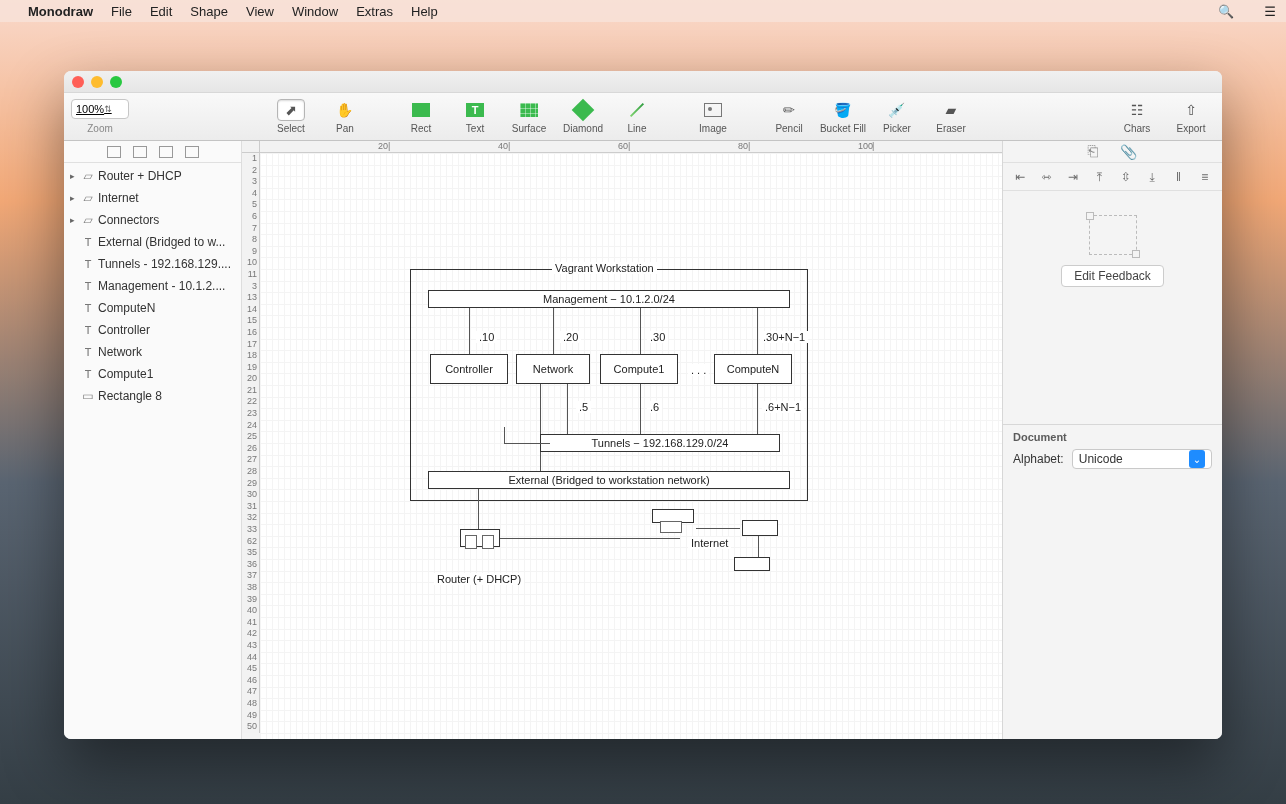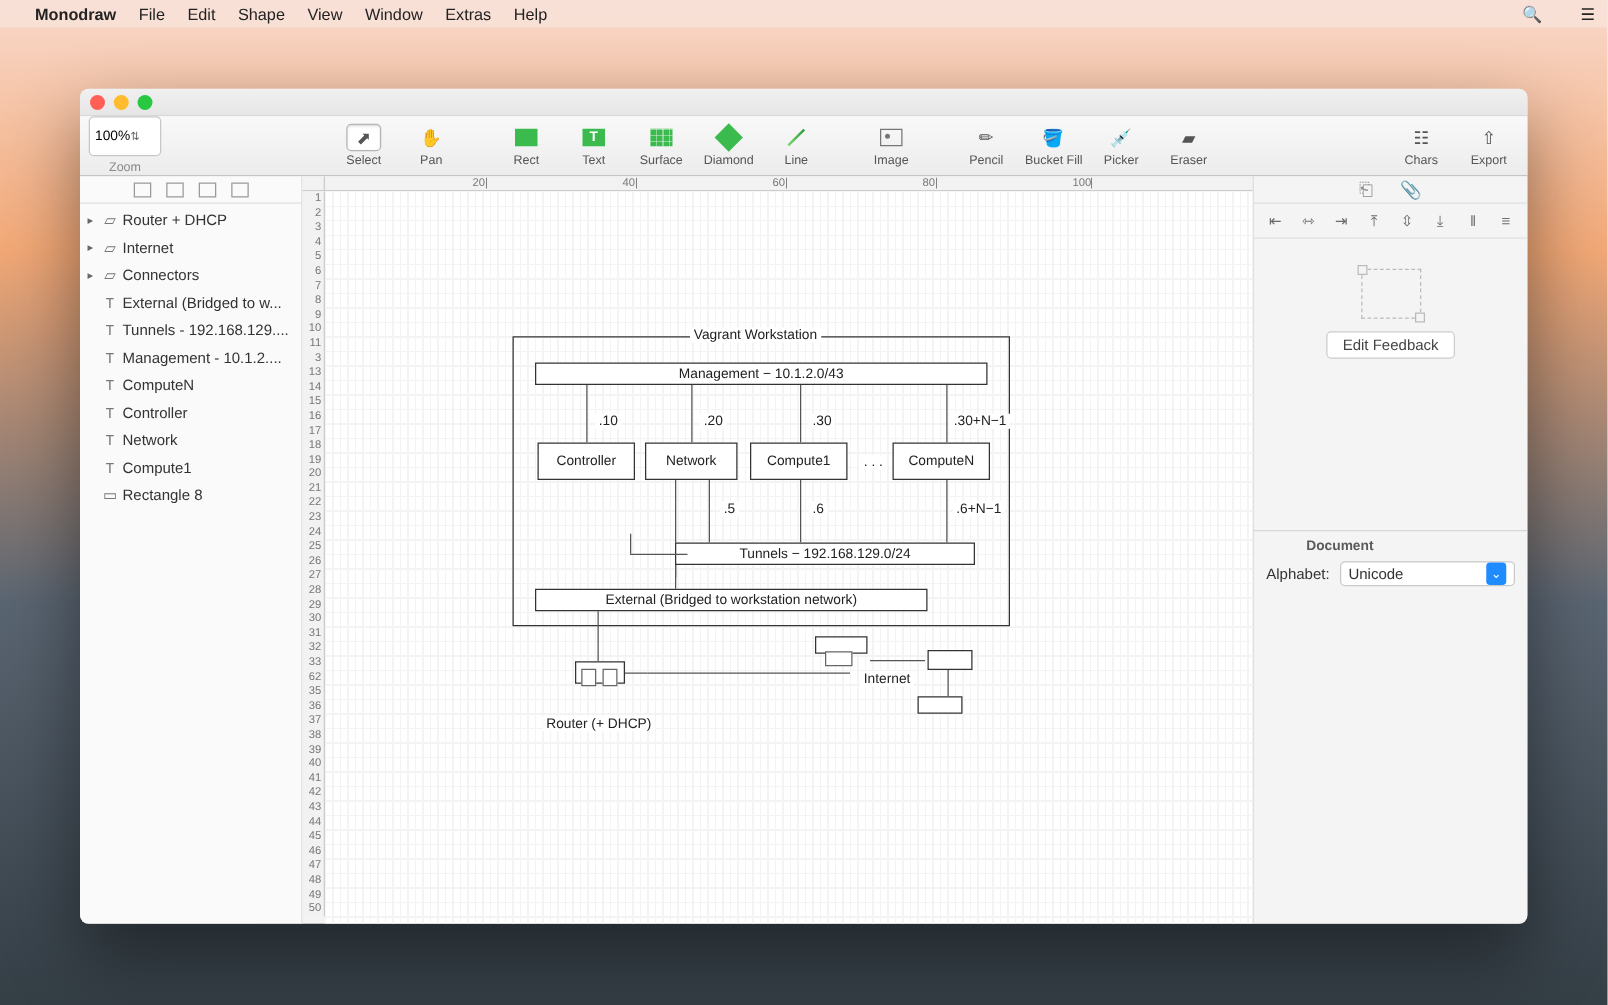--- a/index.html
+++ b/index.html
@@ -48,21 +48,21 @@
   }
   .icon-rect { width:18px; height:14px; background:#3bba4e; }
   .icon-text-rect { width:18px; height:14px; background:#3bba4e; display:flex; align-items:center; justify-content:center; color:#fff; font-size:11px; font-weight:700; }
   .icon-surface { width:18px; height:14px; background:#3bba4e; position:relative; }
   .icon-surface::before { content:""; position:absolute; inset:0; background: repeating-linear-gradient(to right, rgba(255,255,255,0.4) 0 1px, transparent 1px 5px), repeating-linear-gradient(to bottom, rgba(255,255,255,0.4) 0 1px, transparent 1px 5px); }
   .icon-diamond { width:16px; height:16px; background:#3bba4e; transform: rotate(45deg); }
   .icon-line { width:18px; height:2px; background:linear-gradient(to right,#7fd46f,#2e9c3f); transform: rotate(-45deg); }
   .icon-image { width:18px; height:14px; border:1px solid #777; position:relative; }
   .icon-image::after { content:""; position:absolute; left:3px; top:3px; width:4px; height:4px; background:#777; border-radius:50%; }
   .zoom-select {
-    width: 58px; height: 32px; font-size: 11px; border:1px solid #c7c7c7; border-radius:4px; background:#fff; padding:0 4px; display:flex; align-items:center; 
+    width: 58px; height: 20px; font-size: 11px; border:1px solid #c7c7c7; border-radius:4px; background:#fff; padding:0 4px; display:flex; align-items:center; text-decoration:underline;
   }
   .zoom-wrap { display:flex; flex-direction:column; align-items:center; width:60px; }
   .zoom-label { font-size:10px; color:#888; margin-top:4px; }
 
   .content { flex:1; display:flex; overflow:hidden; }
   .sidebar {
     width: 178px; background:#fafafa; border-right:1px solid #ddd; font-size:12px; color:#333;
   }
   .sidebar-top { height:22px; border-bottom:1px solid #e0e0e0; display:flex; align-items:center; justify-content:center; gap:12px; }
   .sb-icon { width:14px; height:12px; border:1px solid #999; }
@@ -110,21 +110,21 @@
   .no-sel-ph::before, .no-sel-ph::after {
     content:""; position:absolute; width:6px; height:6px; background:#f4f4f4; border:1px solid #bbb;
   }
   .no-sel-ph::before { left:-4px; top:-4px; }
   .no-sel-ph::after { right:-4px; bottom:-4px; }
   .no-sel-txt { text-align:center; color:#999; font-size:17px; font-weight:300; margin-bottom: 18px; }
   .feedback-btn {
     display:block; margin: 0 auto 14px; padding: 3px 12px; background:#fff; border:1px solid #ccc; border-radius:4px; font-size:12px; color:#444;
   }
   .doc-section { border-top:1px solid #d7d7d7; padding: 6px 10px 10px; }
-  .doc-title { font-size:11px; font-weight:600; color:#5b5b5b; margin-bottom: 6px; margin-left: 32px; }
+  .doc-title { font-size:11px; font-weight:600; color:#5b5b5b; margin-bottom: 6px; }
   .doc-row { display:flex; align-items:center; gap:8px; font-size:12px; }
   .select-box { flex:1; height:20px; background:#fff; border:1px solid #c9c9c9; border-radius:4px; display:flex; align-items:center; padding:0 6px; justify-content:space-between; position:relative; }
   .select-box .arrow { width:16px; height:18px; background:#1e8cff; border-radius:3px; display:flex; align-items:center; justify-content:center; color:#fff; font-size:10px; }
 
   .pencil-shape { display:inline-block; transform: rotate(-45deg); }
 </style>
 </head>
 <body>
 
 <div class="menubar">
@@ -381,21 +381,21 @@
             <span style="left:488px">|</span>
           <span style="left:598px">100</span>
             <span style="left:612px">|</span>
         </div>
         <div class="canvas">
 
           <div class="dbox" style="left:150px; top:116px; width:398px; height:232px; background:transparent;"></div>
           <div class="dlabel" style="left:292px; top:109px;">Vagrant Workstation</div>
 
           <div class="dbox shadow" style="left:168px; top:137px; width:362px; height:18px;">
-              <span>Management − 10.1.2.0/43</span>
+              <span>Management − 10.1.2.0/24</span>
             </div>
 
           <div class="dline v" style="left:209px; top:155px; height:46px;"></div>
           <div class="dline v" style="left:293px; top:155px; height:46px;"></div>
           <div class="dline v" style="left:380px; top:155px; height:46px;"></div>
           <div class="dline v" style="left:497px; top:155px; height:46px;"></div>
           <div class="dlabel" style="left:216px; top:178px;">.10</div>
           <div class="dlabel" style="left:300px; top:178px;">.20</div>
           <div class="dlabel" style="left:387px; top:178px;">.30</div>
           <div class="dlabel" style="left:500px; top:178px;">.30+N−1</div>
@@ -422,21 +422,21 @@
           <div class="dlabel" style="left:387px; top:248px;">.6</div>
           <div class="dlabel" style="left:502px; top:248px;">.6+N−1</div>
 
           <div class="dbox shadow" style="left:280px; top:281px; width:240px; height:18px;">
               <span>Tunnels − 192.168.129.0/24</span>
             </div>
 
           <div class="dline h" style="left:244px; top:290px; width:46px;"></div>
           <div class="dline v" style="left:244px; top:274px; height:16px;"></div>
 
-          <div class="dbox shadow" style="left:168px; top:318px; width:314px; height:18px;">
+          <div class="dbox shadow" style="left:168px; top:318px; width:362px; height:18px;">
               <span>External (Bridged to workstation network)</span>
             </div>
           <div class="dline v" style="left:280px; top:299px; height:19px;"></div>
 
           <div class="dline v" style="left:218px; top:336px; height:40px;"></div>
 
           <div class="dbox" style="left:200px; top:376px; width:40px; height:18px;"></div>
           <div class="dbox" style="left:205px; top:382px; width:12px; height:14px; border-color:#666;"></div>
           <div class="dbox" style="left:222px; top:382px; width:12px; height:14px; border-color:#666;"></div>
           <div class="dline h" style="left:240px; top:385px; width:18px;"></div>

